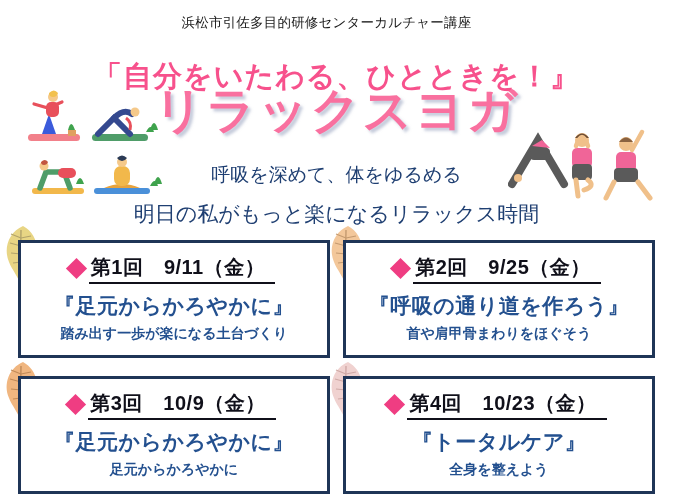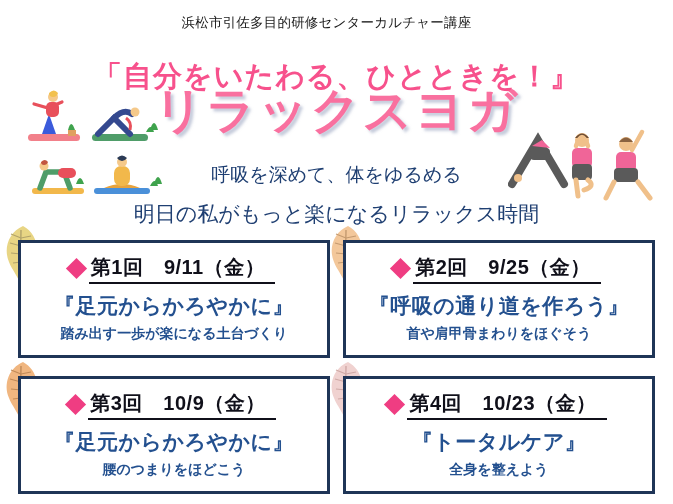--- a/index.html
+++ b/index.html
@@ -237,21 +237,21 @@
     </div>
 
     <div class="cardwrap c2">
       <div class="card z-top">
         <div class="card-inner">
           <div class="row-date">
             <span class="diamond"></span>
             <span class="date-text">第3回　10/9（金）</span>
           </div>
           <div class="theme">『足元からかろやかに』</div>
-          <div class="desc">腰のつまりをほどこう</div>
+          <div class="desc">足元からかろやかに</div>
         </div>
       </div>
       <svg class="leaf" viewBox="0 0 46 62">
         <path d="M23 2 C38 10 42 30 30 46 C26 52 22 56 20 60 C18 52 12 46 9 38 C3 24 9 8 23 2 Z" fill="#f0b680"></path>
         <path d="M21 6 L20 58" stroke="#c08a58" stroke-width="1.4" fill="none"></path>
         <path d="M21 14 L11 10 M21 22 L10 19 M21 30 L11 29 M21 38 L13 39 M21 14 L31 12 M21 22 L33 21 M21 30 L32 31" stroke="#c08a58" stroke-width="1.1" fill="none"></path>
       </svg>
     </div>
 
     <div class="cardwrap c3">

